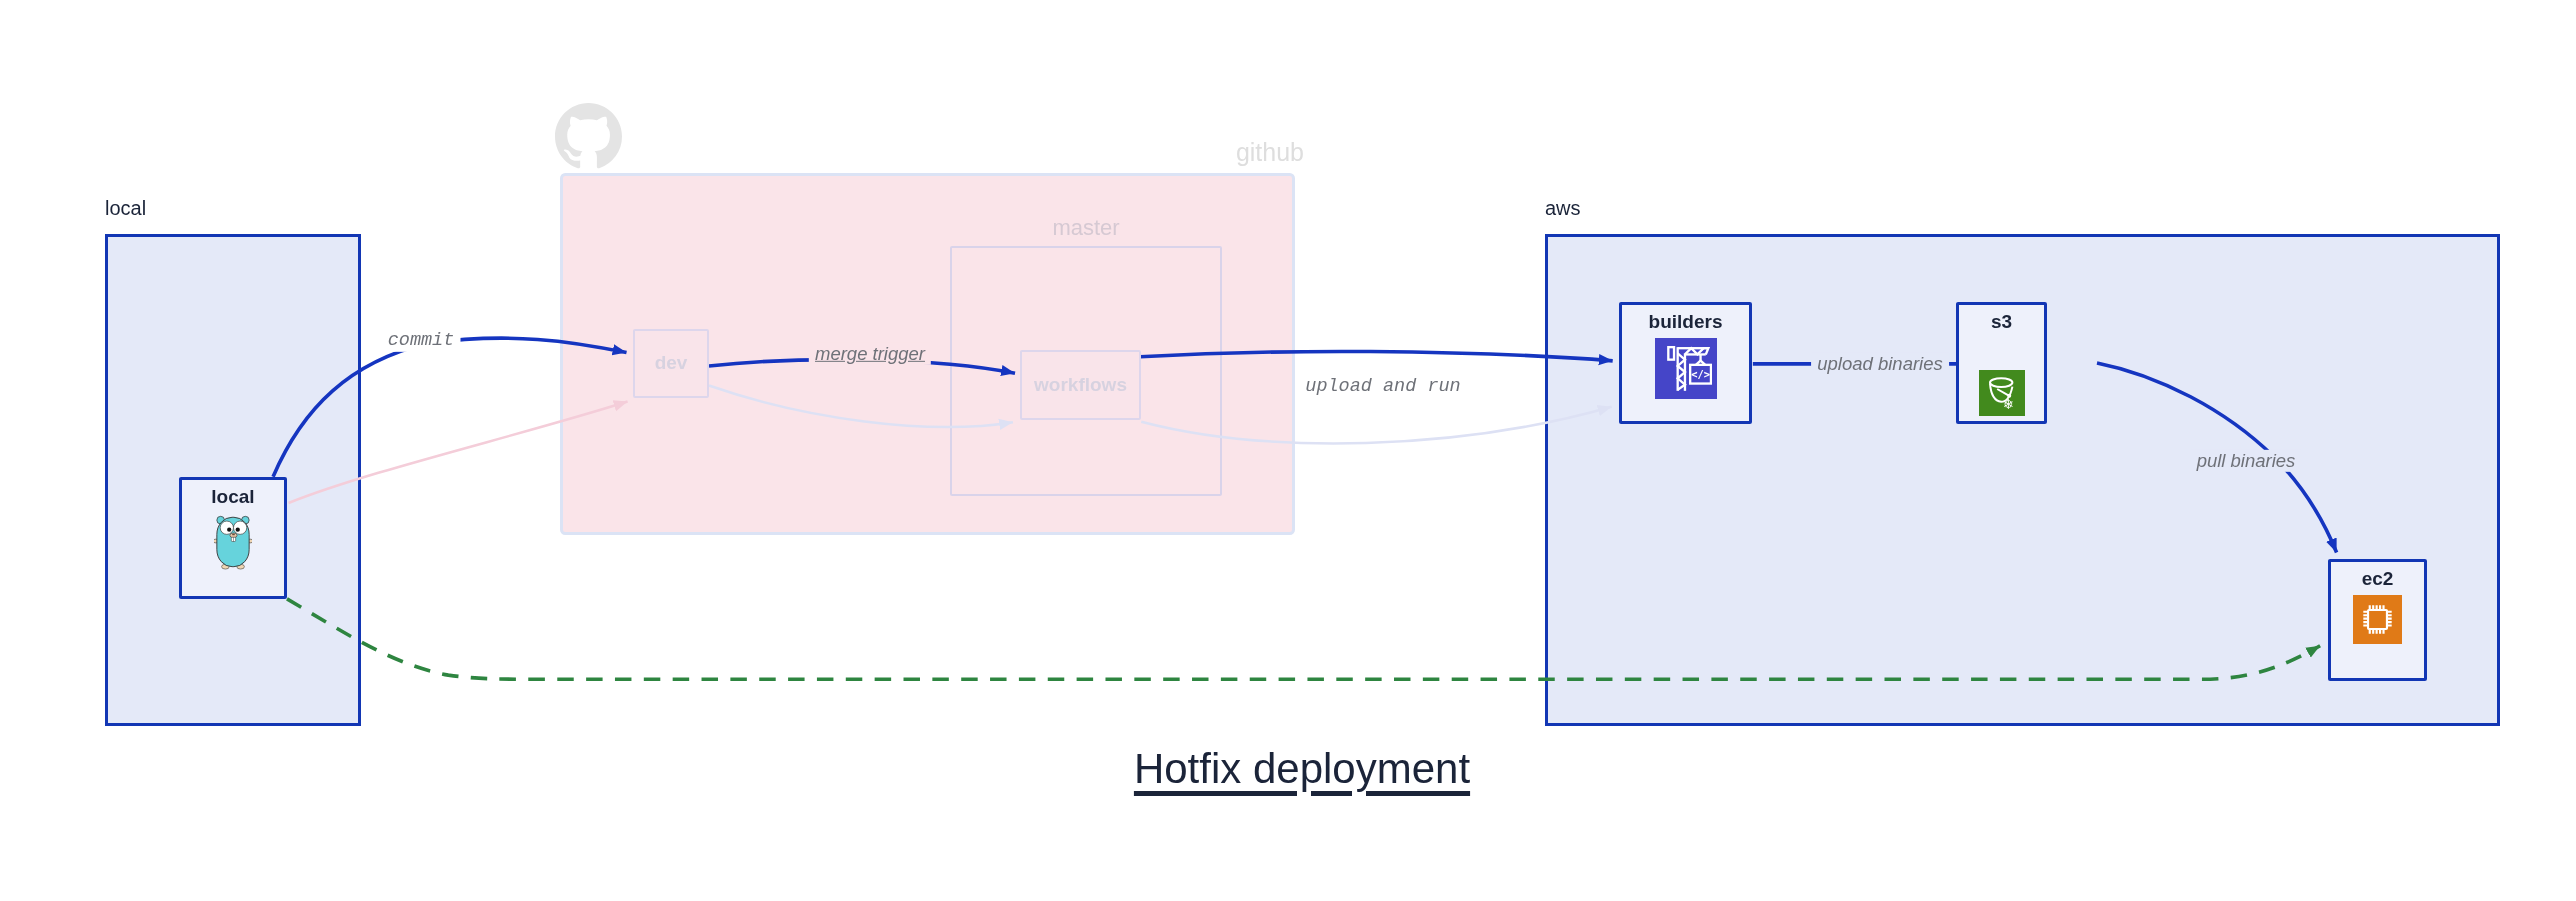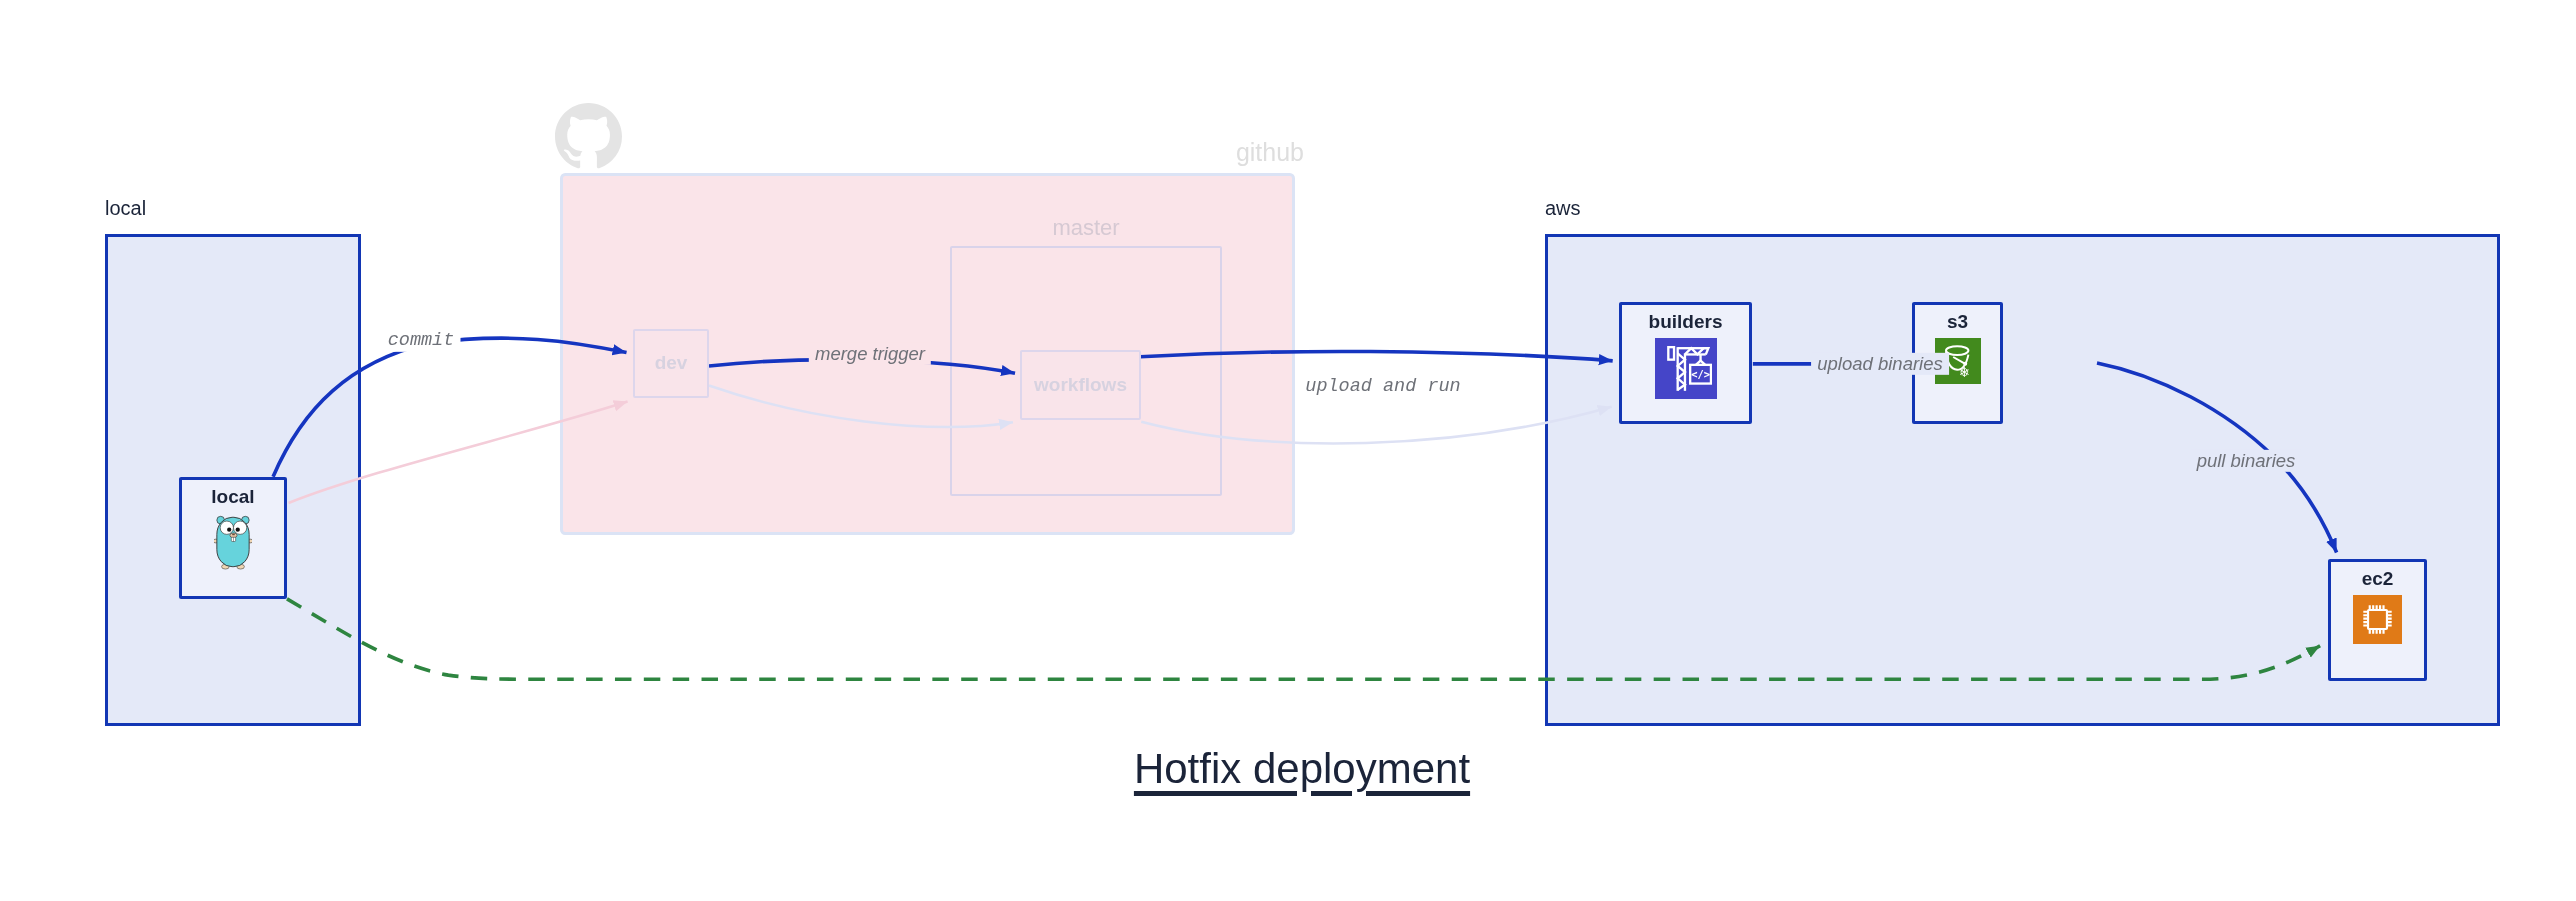--- a/index.html
+++ b/index.html
@@ -62,21 +62,21 @@
   .m-pink{fill:var(--faded-pink-edge);}
   .m-lav{fill:var(--faded-lavender-edge);}
   .m-green{fill:var(--hotfix-green);}
 
   .edge-label{
     position:absolute;transform:translate(-50%,-50%);
     font-style:italic;font-size:18.5px;color:var(--label-gray);
     padding:1px 6.2px;white-space:nowrap;line-height:1.1;
   }
   .on-white{background:#ffffff;font-family:Liberation Mono, monospace;}
-  .on-pink{background:var(--github-fill);}
+  .on-pink{background:var(--github-fill);text-decoration:underline;}
   .on-blue{background:var(--box-fill-blue);}
 
   
   .diagram-title{
     position:absolute;left:0;right:0;top:745px;text-align:center;
     font-size:42px;font-weight:500;color:var(--text-navy);
   }
   .diagram-title span{
     text-decoration:underline;text-decoration-thickness:4.6px;text-underline-offset:8.2px;
   }
@@ -173,21 +173,21 @@
           <polyline points="48,22 60,10 72,22 84,10 93,10 88,22"></polyline>
           <line x1="78" y1="22" x2="78" y2="34"></line>
           <polyline points="69,42 78,34 87,42"></polyline>
           <rect x="58" y="42" width="40" height="36"></rect>
         </g>
         <text x="78" y="67" font-size="20" font-weight="bold" fill="#ffffff" text-anchor="middle" font-family="'DejaVu Sans Mono', monospace">&lt;/&gt;</text>
       </svg>
     </div>
   </div>
 
-  <div class="node" style="left:1912px;top:302px;width:91px;height:122px;">
+  <div class="node" style="left:1956px;top:302px;width:91px;height:122px;gap:32px;">
     <div class="node-label">s3</div>
     <div class="icon-tile tile-s3">
       <svg width="40" height="40" viewBox="0 0 100 100">
         <g fill="none" stroke="#ffffff" stroke-width="5">
           <ellipse cx="48" cy="24" rx="28" ry="11"></ellipse>
           <path d="M20 26 C22 52 30 70 48 72 C62 72 71 58 76 34"></path>
           <line x1="38" y1="40" x2="66" y2="56"></line>
         </g>
         <circle cx="68" cy="57" r="5" fill="#ffffff"></circle>
         <text x="66" y="90" font-size="34" fill="#ffffff" text-anchor="middle" font-family="'DejaVu Sans', sans-serif">❄</text>

